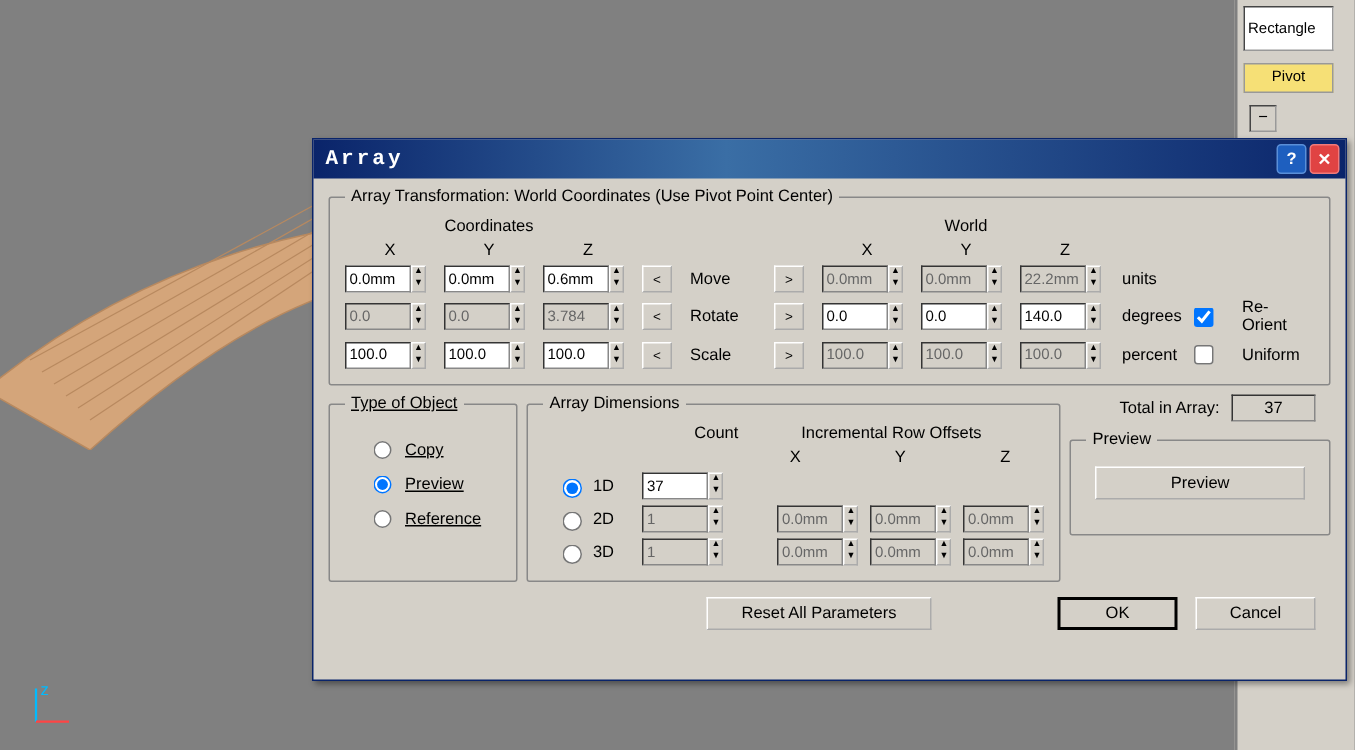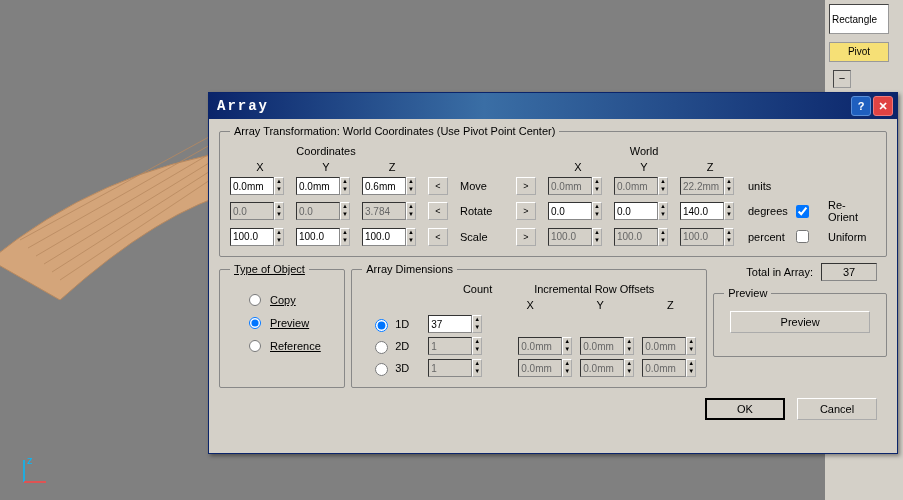--- a/index.html
+++ b/index.html
@@ -410,18 +410,19 @@
           <div class="total-val">37</div>
         </div>
         <fieldset class="preview-box">
           <legend>Preview</legend>
           <button class="btn btn-wide">Preview</button>
         </fieldset>
       </div>
     </div>
 
     <div class="bottom-row">
+      <button class="btn btn-mid">Reset All Parameters</button>
       <div style="width:60px"></div>
       <button class="btn ok-btn">OK</button>
       <button class="btn cancel-btn">Cancel</button>
     </div>
   </div>
 </div>
 
 </body></html>

